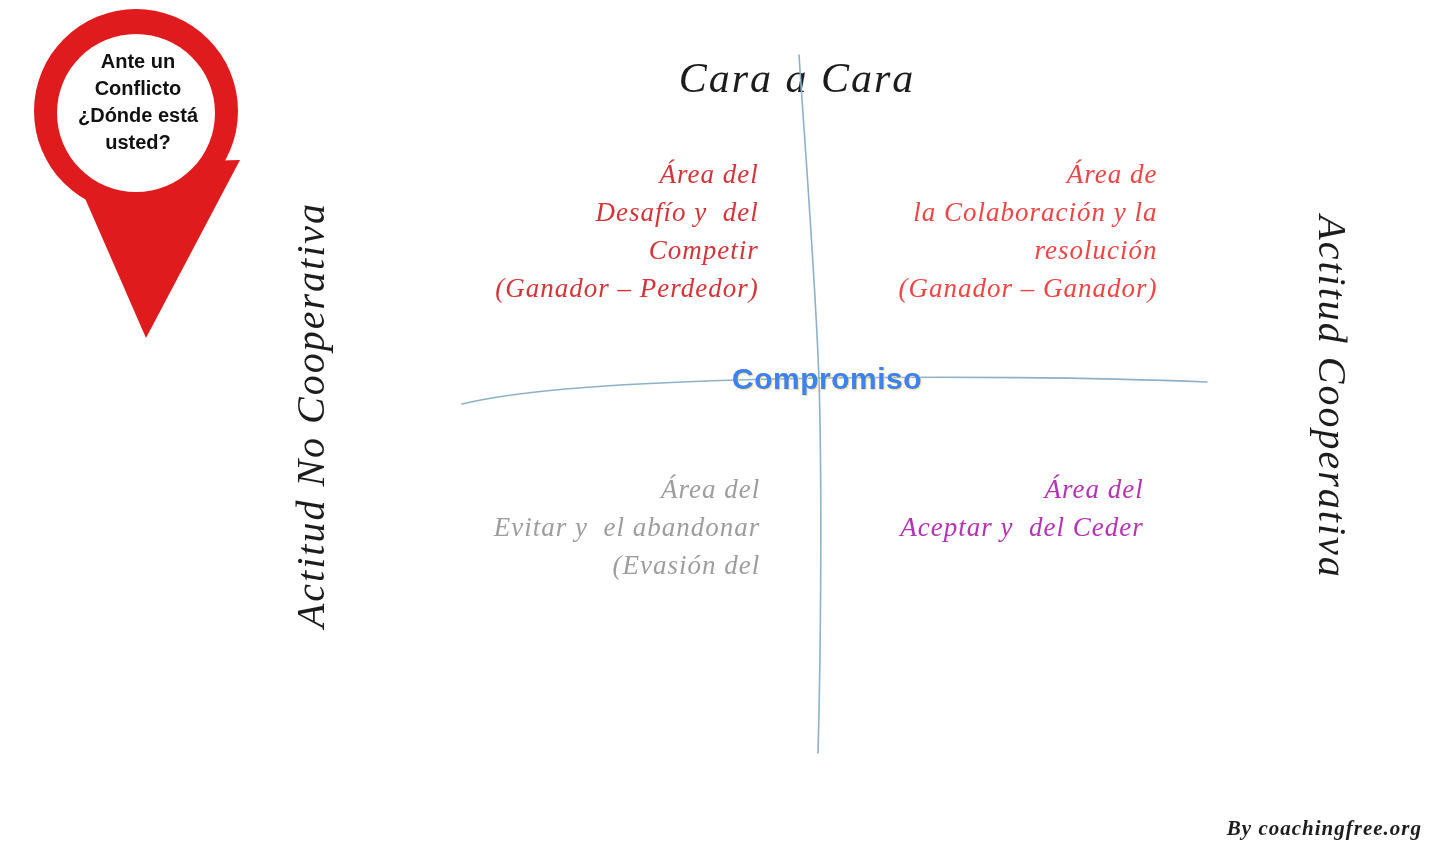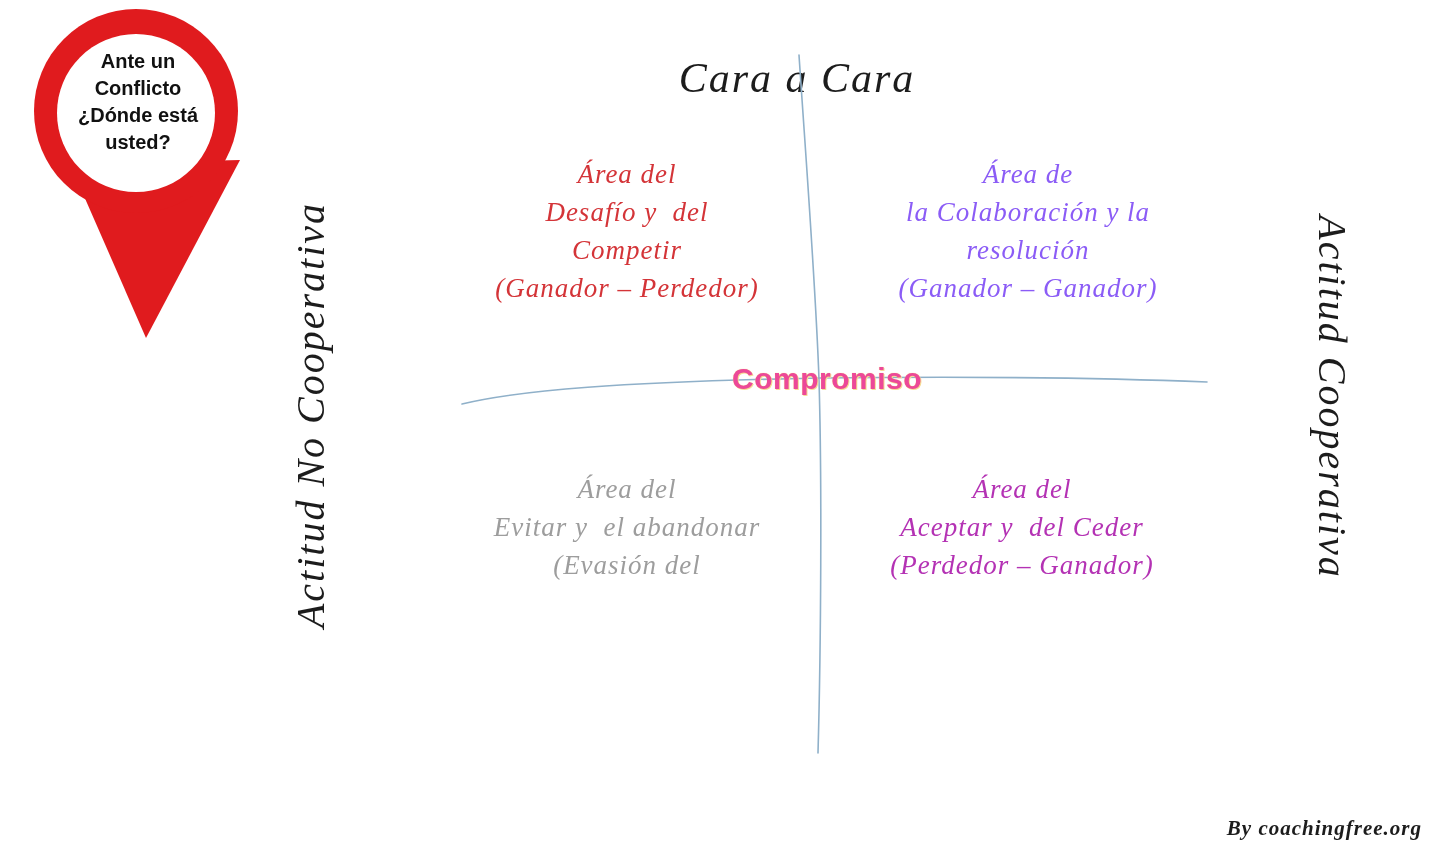--- a/index.html
+++ b/index.html
@@ -40,21 +40,21 @@
     font-size: 40px;
   }
   .axis-right {
     left: 1332px; top: 397px;
     transform: translate(-50%, -50%) rotate(90deg);
     font-size: 40px;
   }
 
   .quadrant {
     transform: translateX(-50%);
-    text-align: center;
+    text-align: right;
     font-family: "Liberation Serif", serif;
     font-style: italic;
     font-size: 27px;
     line-height: 38px;
     letter-spacing: 1px;
   }
   .qline { display: block; white-space: pre; }
   .q-tl { left: 627px;  top: 155px; }
   .q-tr { left: 1028px; top: 155px; }
   .q-bl { left: 627px;  top: 470px; }
@@ -113,43 +113,42 @@
     <span class="pin-line">Ante un</span>
     <span class="pin-line">Conflicto</span>
     <span class="pin-line">¿Dónde está</span>
     <span class="pin-line">usted?</span>
   </div>
 
   <div class="abs hand title-top">Cara a Cara</div>
   <div class="abs hand axis-left">Actitud No Cooperativa</div>
   <div class="abs hand axis-right">Actitud Cooperativa</div>
 
-  <div class="abs center-label" style="color: #ec4899;">Compromiso</div>
+  <div class="abs center-label" style="color: #3b82f6;">Compromiso</div>
 
   <div class="abs quadrant q-tl" style="color: rgb(212, 52, 56);">
     <span class="qline">Área del</span>
     <span class="qline">Desafío y  del</span>
     <span class="qline">Competir</span>
     <span class="qline">(Ganador – Perdedor)</span>
   </div>
 
-  <div class="abs quadrant q-tr" style="color: #8b5cf6; font-family: Liberation Serif, serif;">
+  <div class="abs quadrant q-tr" style="color: #ef4444; font-family: Liberation Serif, serif;">
     <span class="qline">Área de</span>
     <span class="qline">la Colaboración y la</span>
     <span class="qline">resolución</span>
     <span class="qline">(Ganador – Ganador)</span>
   </div>
 
   <div class="abs quadrant q-bl" style="color: rgb(157, 157, 157);">
     <span class="qline">Área del</span>
     <span class="qline">Evitar y  el abandonar</span>
     <span class="qline">(Evasión del</span>
   </div>
 
   <div class="abs quadrant q-br" style="color: rgb(180, 50, 180);">
     <span class="qline">Área del</span>
     <span class="qline">Aceptar y  del Ceder</span>
-    <span class="qline">(Perdedor – Ganador)</span>
   </div>
 
   <div class="abs hand credit">By coachingfree.org</div>
 
 </div>
 
 </body></html>

